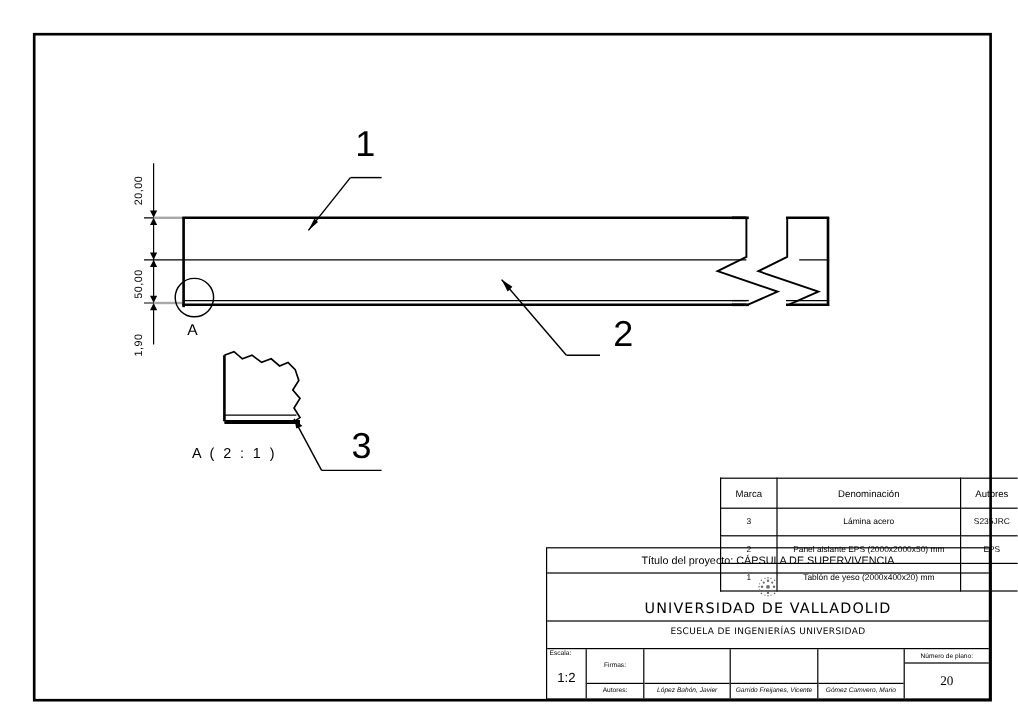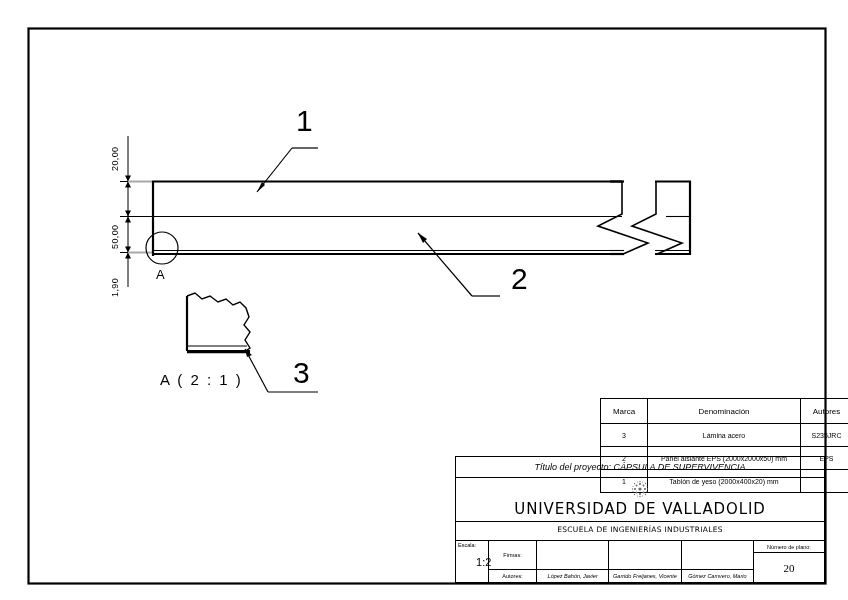--- a/index.html
+++ b/index.html
@@ -41,21 +41,21 @@
   .balloon-num {
     font-size: 30px;
     font-family: "Liberation Sans", sans-serif;
     letter-spacing: 1px;
   }
   .detail-letter {
     font-size: 13px;
     letter-spacing: 0.5px;
   }
   .detail-caption {
-    font-size: 15px;
+    font-size: 12px;
     letter-spacing: 2px;
   }
   
   #parts-list {
     position: absolute;
     left: 600px;
     top: 398px;
     width: 225px;
     border-collapse: collapse;
     table-layout: fixed;
@@ -100,21 +100,20 @@
     text-align: center;
     font-size: 8.5px;
   }
   #tb-project-row {
     height: 21px;
     border-bottom: 1px solid #000;
   }
   #tb-project-row .tb-cell {
     width: 100%;
     font-size: 9px;
-    font-style: italic;
   }
   #tb-mid {
     display: flex;
     height: 62px;
     border-bottom: 1px solid #000;
   }
   #tb-mid-left {
     width: 212px;
     border-right: 1px solid #000;
     display: flex;
@@ -143,21 +142,21 @@
     flex-direction: column;
     align-items: center;
     justify-content: flex-start;
   }
   #uva-logo {
     margin-top: 1px;
     width: 20px;
     height: 20px;
   }
   #tb-university {
-    font-size: 15px;
+    font-size: 12px;
     letter-spacing: 0.9px;
     font-family: "DejaVu Sans", sans-serif;
     margin-top: 1px;
   }
   #tb-school {
     font-size: 7.5px;
     letter-spacing: 0.3px;
     font-family: "DejaVu Sans", sans-serif;
     border-top: 1px solid #000;
     width: 100%;
@@ -166,23 +165,22 @@
     padding-top: 3px;
   }
   #tb-bottom {
     flex: 1;
     display: flex;
   }
   #tb-scale {
     width: 33px;
     border-right: 1px solid #000;
     display: flex;
-    flex-direction: row;
-    box-sizing: border-box;
-    text-align: center;
+    flex-direction: column;
+    box-sizing: border-box;
   }
   #tb-scale-label { font-size: 5.5px; padding: 1px 0 0 2px; }
   #tb-scale-value {
     flex: 1;
     display: flex;
     align-items: center;
     justify-content: center;
     font-size: 11px;
   }
   #tb-sign-col {
@@ -423,21 +421,21 @@
               <circle cx="25" cy="6" r="1"></circle>
             <circle cx="15" cy="34" r="1"></circle>
               <circle cx="25" cy="34" r="1"></circle>
             <circle cx="6" cy="15" r="1"></circle>
               <circle cx="6" cy="25" r="1"></circle>
             <circle cx="34" cy="15" r="1"></circle>
               <circle cx="34" cy="25" r="1"></circle>
           </g>
         </svg>
         <div id="tb-university">UNIVERSIDAD DE VALLADOLID</div>
-        <div id="tb-school">ESCUELA DE INGENIERÍAS INDUSTRIALES</div>
+        <div id="tb-school">ESCUELA DE INGENIERÍAS UNIVERSIDAD</div>
       </div>
     </div>
 
     <div id="tb-bottom">
       <div id="tb-scale">
         <div id="tb-scale-label">Escala:</div>
         <div id="tb-scale-value">1:2</div>
       </div>
 
       <div id="tb-sign-col">

